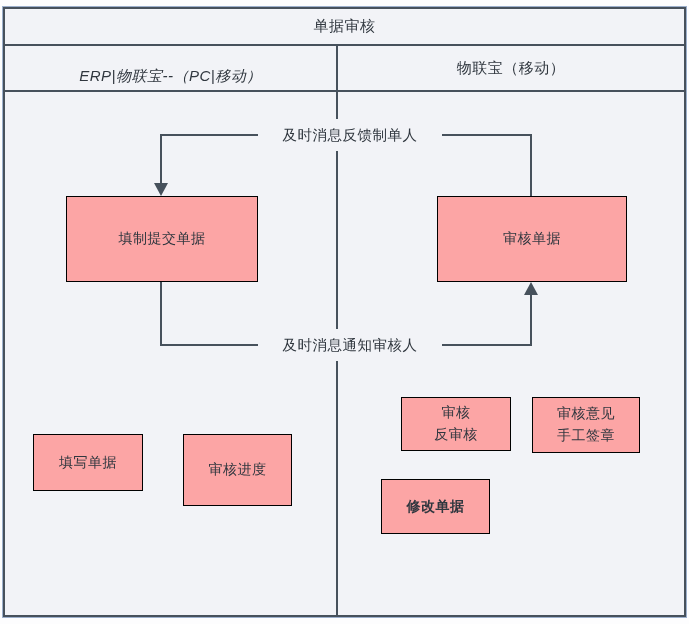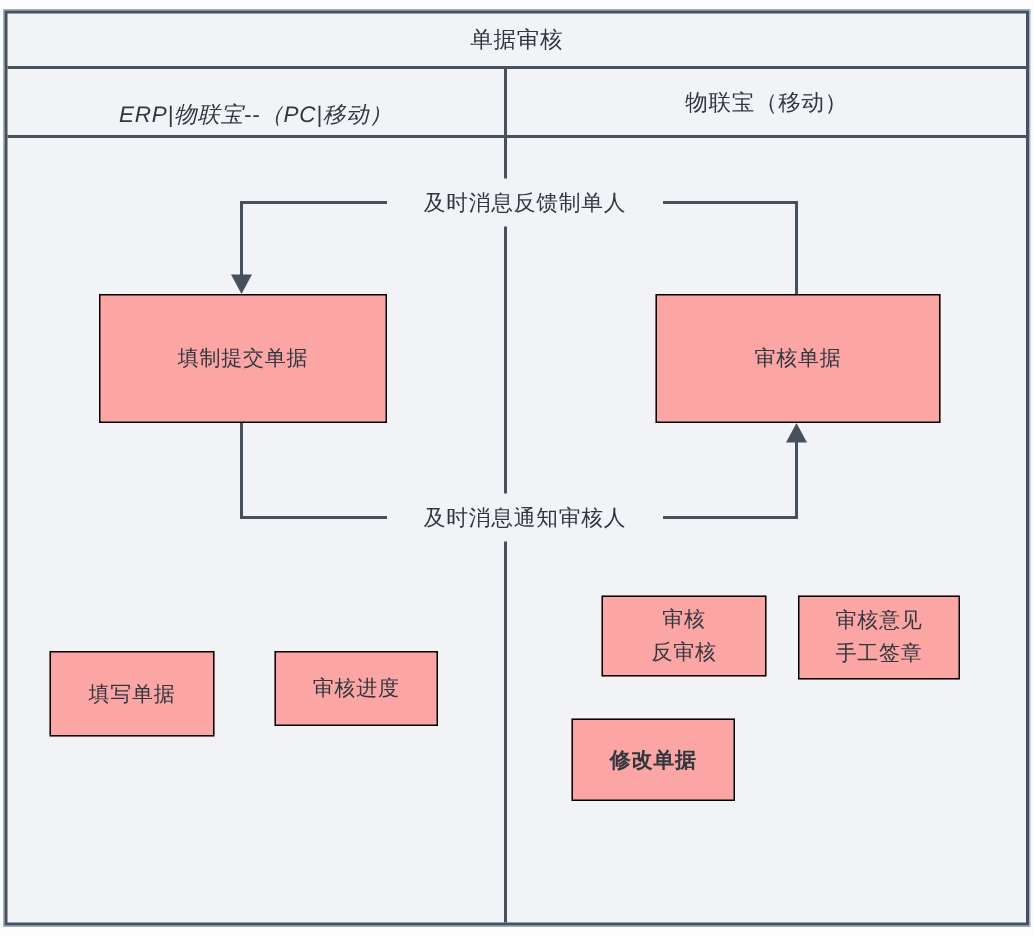--- a/index.html
+++ b/index.html
@@ -105,21 +105,21 @@
   <div class="node" style="left:66px; top:196px; width:192px; height:86px;">
     <span>填制提交单据</span>
   </div>
   <div class="node" style="left:33px; top:434px; width:110px; height:57px;">
     <span>填写单据</span>
   </div>
 
   <div class="node" style="left:437px; top:196px; width:190px; height:86px;">
     <span>审核单据</span>
   </div>
-  <div class="node" style="left:183px; top:434px; width:109px; height:50px;">
+  <div class="node" style="left:183px; top:434px; width:109px; height:72px;">
     <span>审核进度</span>
   </div>
 
   <div class="node" style="left:401px; top:397px; width:110px; height:54px;">
     <span>审核</span>
     <span>反审核</span>
   </div>
   <div class="node" style="left:532px; top:397px; width:108px; height:56px;">
     <span>审核意见</span>
     <span>手工签章</span>

